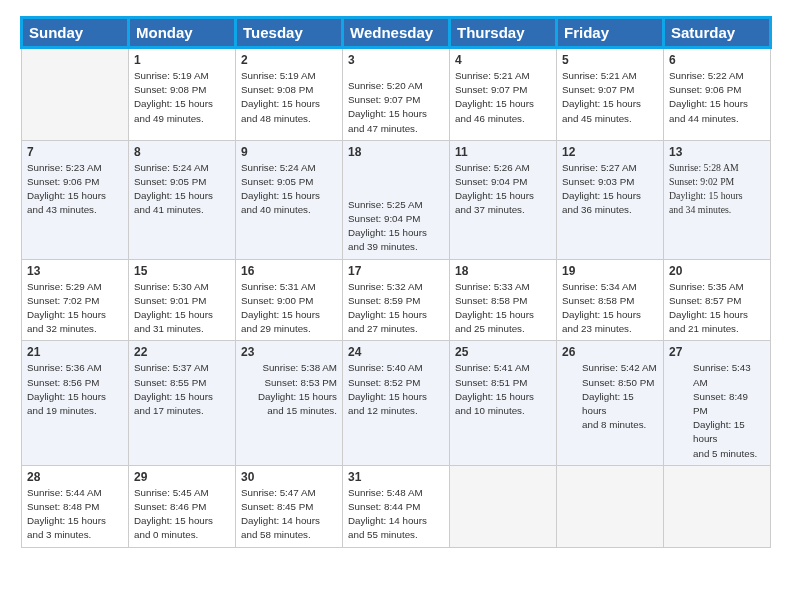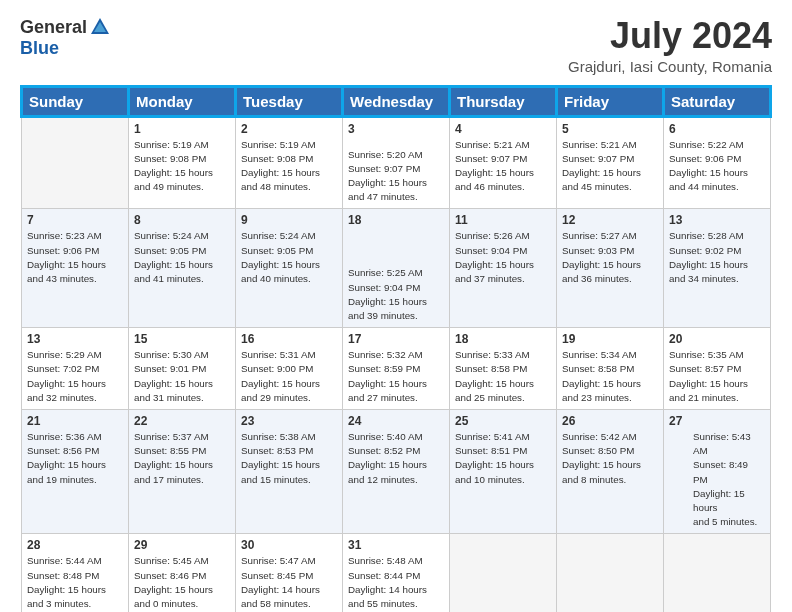--- a/index.html
+++ b/index.html
@@ -104,38 +104,20 @@
       background: #f0f4fa;
     }
     .calendar tbody tr td.empty {
       background: #f5f5f5;
     }
   </style>
 </head>
 <body>
 
 <div class="page">
-  <div class="header">
-    <div class="logo">
-      <div class="logo-text">
-        <span class="logo-general">General</span>
-        <svg class="logo-icon" viewBox="0 0 22 22" xmlns="http://www.w3.org/2000/svg">
-          <polygon points="11,2 20,18 2,18" fill="#1a5fa8"></polygon>
-          <polygon points="11,6 17,16 5,16" fill="#4a9fd4"></polygon>
-        </svg>
-      </div>
-      <div>
-        <span class="logo-blue">Blue</span>
-      </div>
-    </div>
-    <div class="title-section">
-      <div class="month-year">July 2024</div>
-      <div class="location">Grajduri, Iasi County, Romania</div>
-    </div>
-  </div>
 
   <table class="calendar">
     <thead>
       <tr>
       <th>Sunday</th>
           <th>Monday</th>
           <th>Tuesday</th>
           <th>Wednesday</th>
           <th>Thursday</th>
           <th>Friday</th>
@@ -226,21 +208,21 @@
           </td>
           <td>
             <div class="day-number">12</div>
             <div class="day-info" style="white-space: pre-line;">Sunrise: 5:27 AM
 Sunset: 9:03 PM
 Daylight: 15 hours
 and 36 minutes.</div>
           </td>
           <td>
             <div class="day-number">13</div>
-            <div class="day-info" style="white-space: pre-line;">Sunrise: 5:28 AM
+            <div class="day-info" style="white-space: pre-line; font-family: Liberation Serif, serif;">Sunrise: 5:28 AM
 Sunset: 9:02 PM
 Daylight: 15 hours
 and 34 minutes.</div>
           </td>
         </tr>
         <tr>
           <td>
             <div class="day-number">13</div>
             <div class="day-info" style="white-space: pre-line;">Sunrise: 5:29 AM
 Sunset: 7:02 PM
@@ -300,42 +282,42 @@
           </td>
           <td>
             <div class="day-number">22</div>
             <div class="day-info" style="white-space: pre-line;">Sunrise: 5:37 AM
 Sunset: 8:55 PM
 Daylight: 15 hours
 and 17 minutes.</div>
           </td>
           <td>
             <div class="day-number">23</div>
-            <div class="day-info" style="white-space: pre-line;">Sunrise: 5:38 AM
+            <div class="day-info" style="white-space: pre-line; text-align: right;">Sunrise: 5:38 AM
 Sunset: 8:53 PM
 Daylight: 15 hours
 and 15 minutes.</div>
           </td>
           <td>
             <div class="day-number">24</div>
             <div class="day-info" style="white-space: pre-line;">Sunrise: 5:40 AM
 Sunset: 8:52 PM
 Daylight: 15 hours
 and 12 minutes.</div>
           </td>
           <td>
             <div class="day-number">25</div>
             <div class="day-info" style="white-space: pre-line;">Sunrise: 5:41 AM
 Sunset: 8:51 PM
 Daylight: 15 hours
 and 10 minutes.</div>
           </td>
           <td>
             <div class="day-number">26</div>
-            <div class="day-info" style="white-space: pre-line;">Sunrise: 5:42 AM
+            <div class="day-info" style="white-space: pre-line; margin-left: 20px;">Sunrise: 5:42 AM
 Sunset: 8:50 PM
 Daylight: 15 hours
 and 8 minutes.</div>
           </td>
           <td>
             <div class="day-number">27</div>
             <div class="day-info" style="white-space: pre-line; margin-left: 24px;">Sunrise: 5:43 AM
 Sunset: 8:49 PM
 Daylight: 15 hours
 and 5 minutes.</div>

